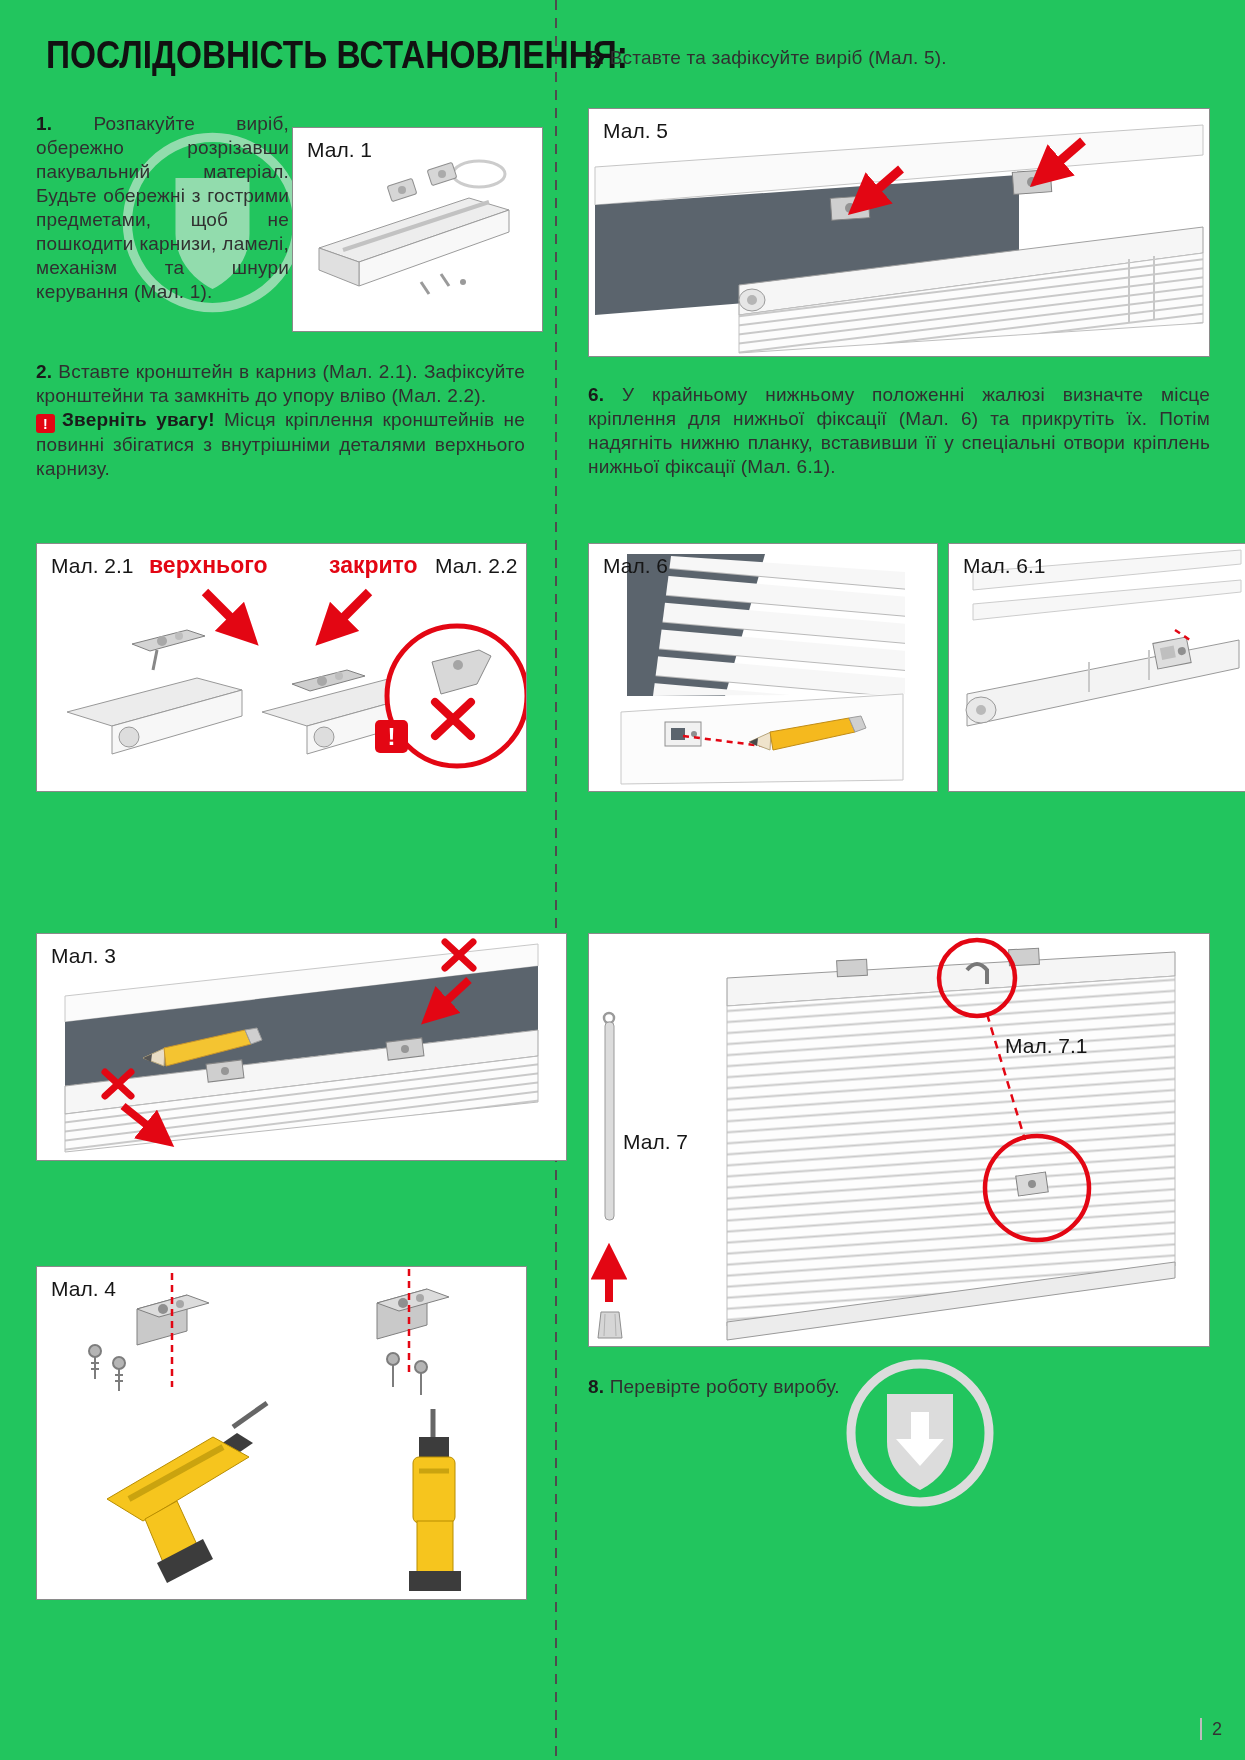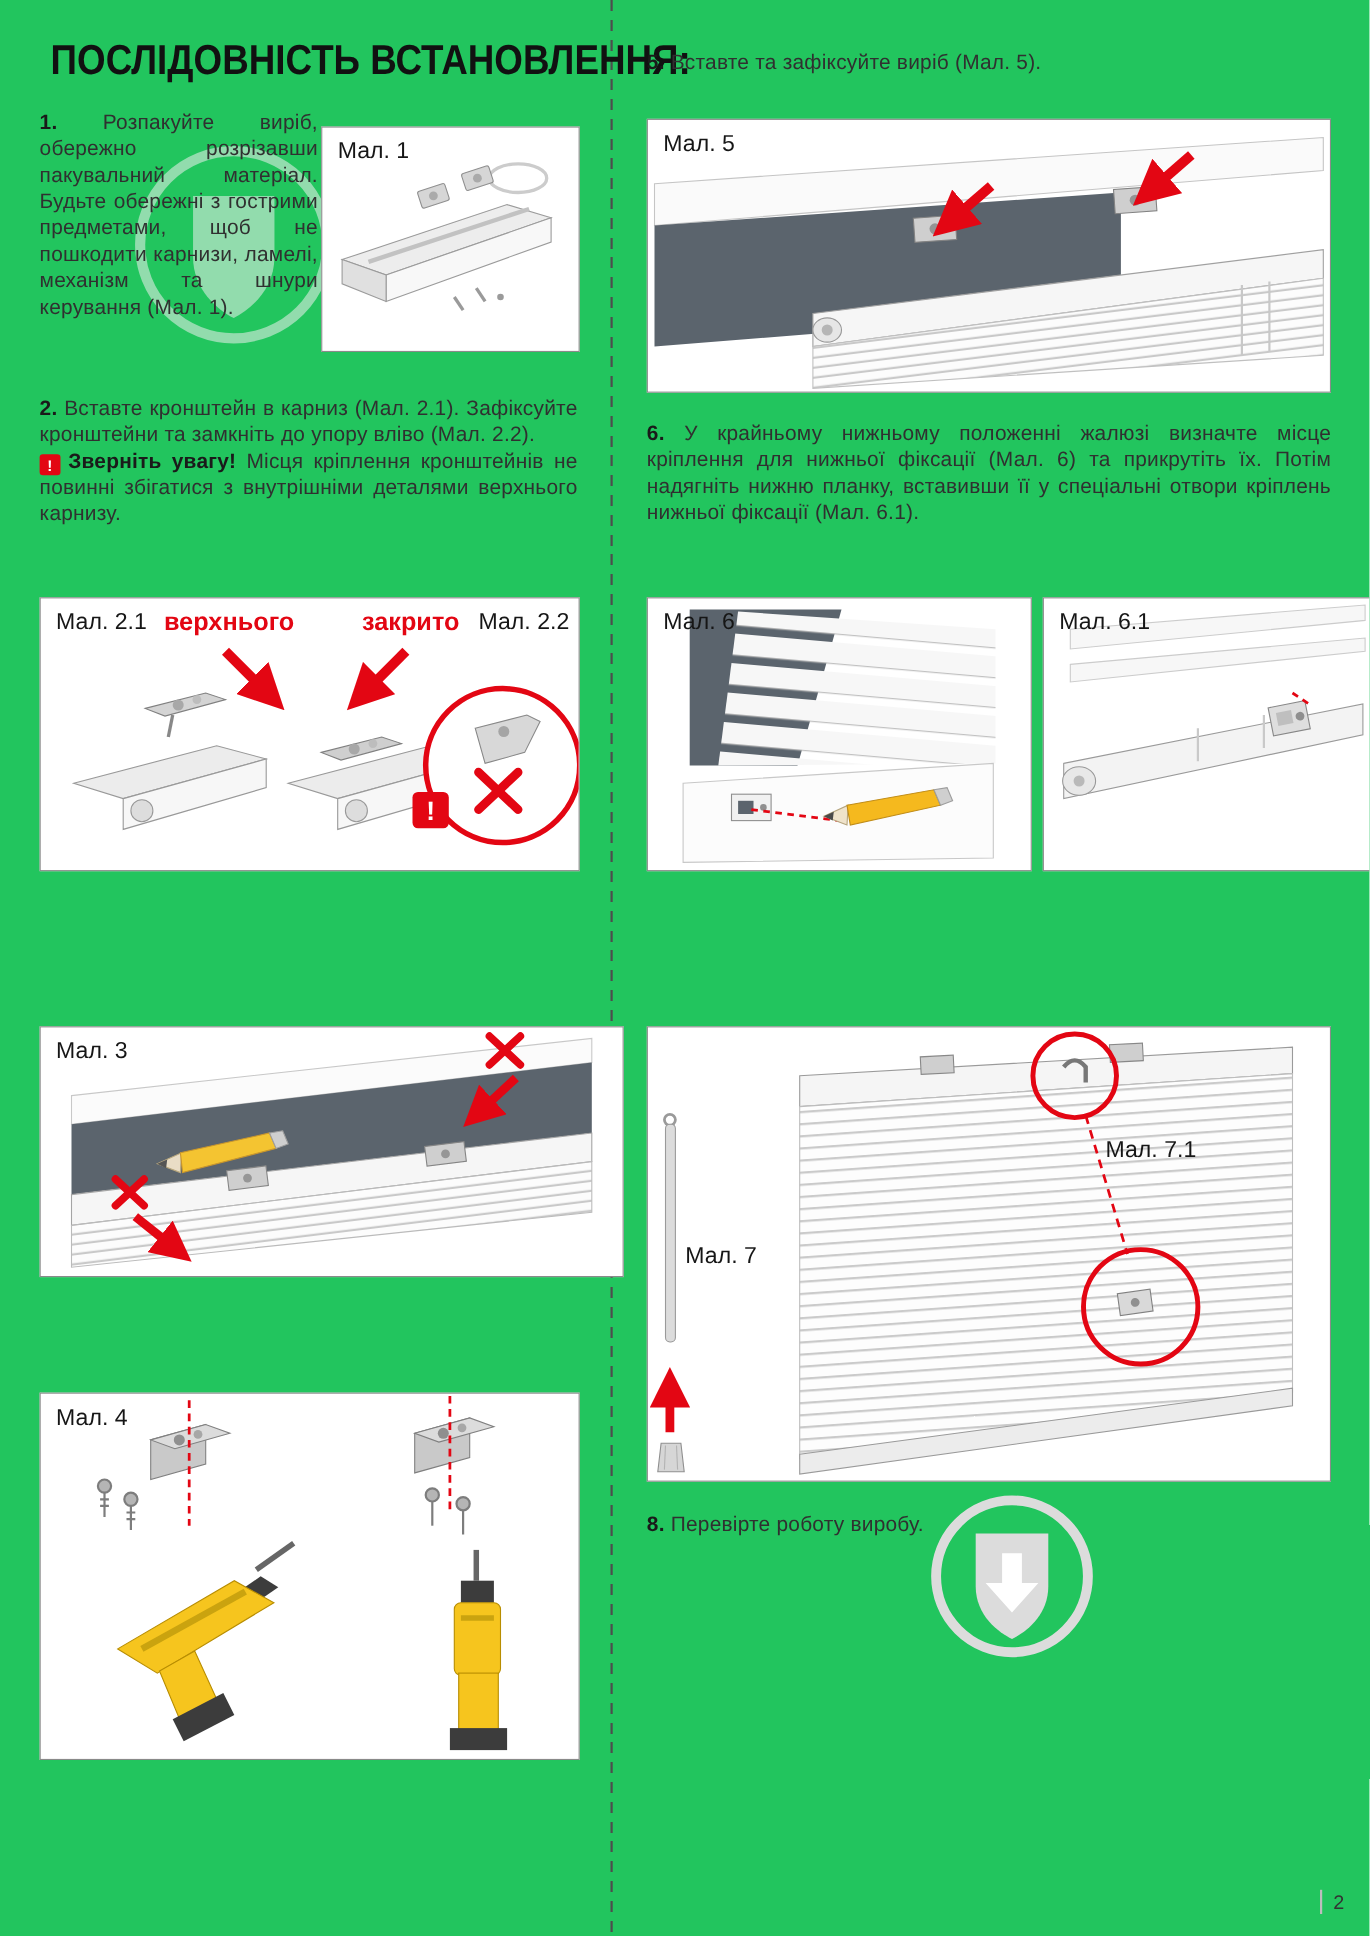--- a/index.html
+++ b/index.html
@@ -32,23 +32,23 @@
 
   <div class="watermark" style="left:120px;top:130px;width:185px;height:185px;opacity:.55;">
     <svg viewBox="0 0 100 100" width="185" height="185">
       <circle cx="50" cy="50" r="46" fill="none" stroke="#efefef" stroke-width="5"></circle>
       <path d="M30 26 H70 V56 C70 72 58 82 50 86 C42 82 30 72 30 56 Z" fill="#efefef"></path>
     </svg>
   </div>
 
   <h1 class="title z1">ПОСЛІДОВНІСТЬ ВСТАНОВЛЕННЯ:</h1>
 
-  <p class="step z1" style="left:36px;top:100px;width:253px;"><b>1.</b> <span>Розпакуйте виріб, обережно розрізавши пакувальний матеріал. Будьте обережні з гострими предметами, щоб не пошкодити карнизи, ламелі, механізм та шнури керування (Мал. 1).</span></p>
-
-  <div class="fig" style="left:292px;top:115px;width:233px;height:203px;">
+  <p class="step z1" style="left:36px;top:112px;width:253px;"><b>1.</b> <span>Розпакуйте виріб, обережно розрізавши пакувальний матеріал. Будьте обережні з гострими предметами, щоб не пошкодити карнизи, ламелі, механізм та шнури керування (Мал. 1).</span></p>
+
+  <div class="fig" style="left:292px;top:127px;width:233px;height:203px;padding-left:16px;">
     <div class="fig-label">Мал. 1</div>
     <svg class="art" viewBox="0 0 233 203">
       <ellipse cx="178" cy="46" rx="26" ry="13" fill="none" stroke="#cccccc" stroke-width="3"></ellipse>
       <g>
         <polygon points="18,120 168,70 208,82 58,134" fill="#ededed" stroke="#9b9b9b"></polygon>
         <polygon points="58,134 208,82 208,104 58,158" fill="#f8f8f8" stroke="#9b9b9b"></polygon>
         <polygon points="18,120 58,134 58,158 18,142" fill="#e0e0e0" stroke="#9b9b9b"></polygon>
         <line x1="42" y1="122" x2="188" y2="74" stroke="#c2c2c2" stroke-width="4"></line>
       </g>
       <g>

